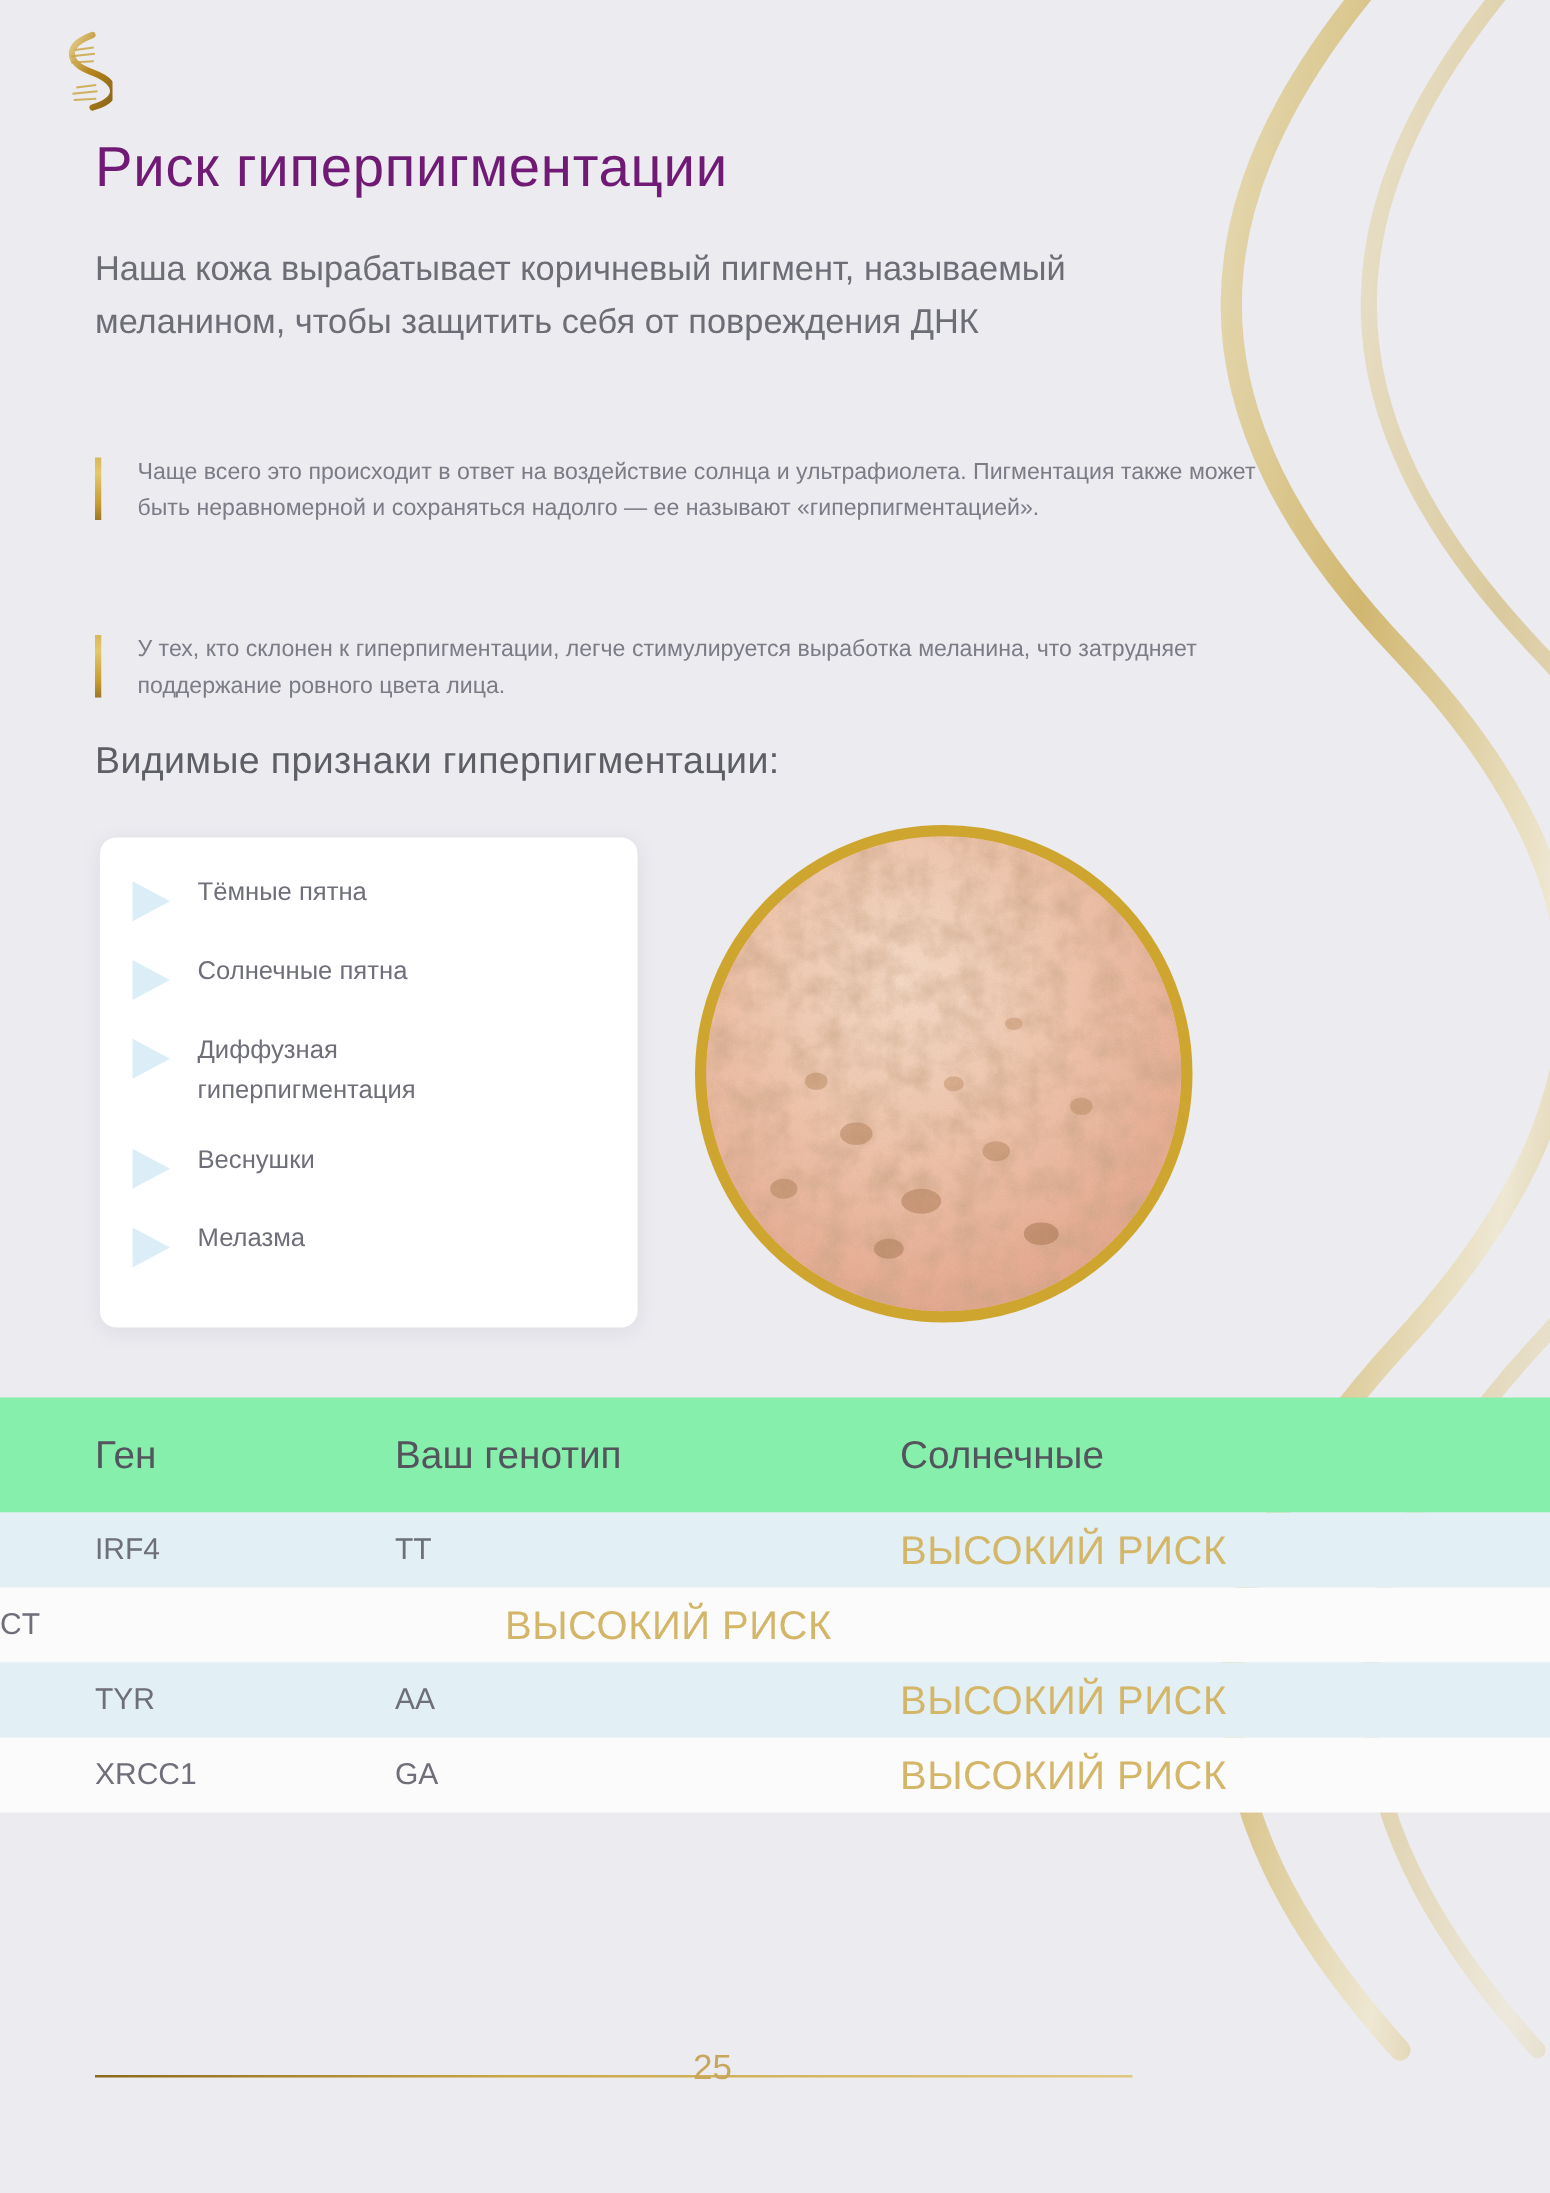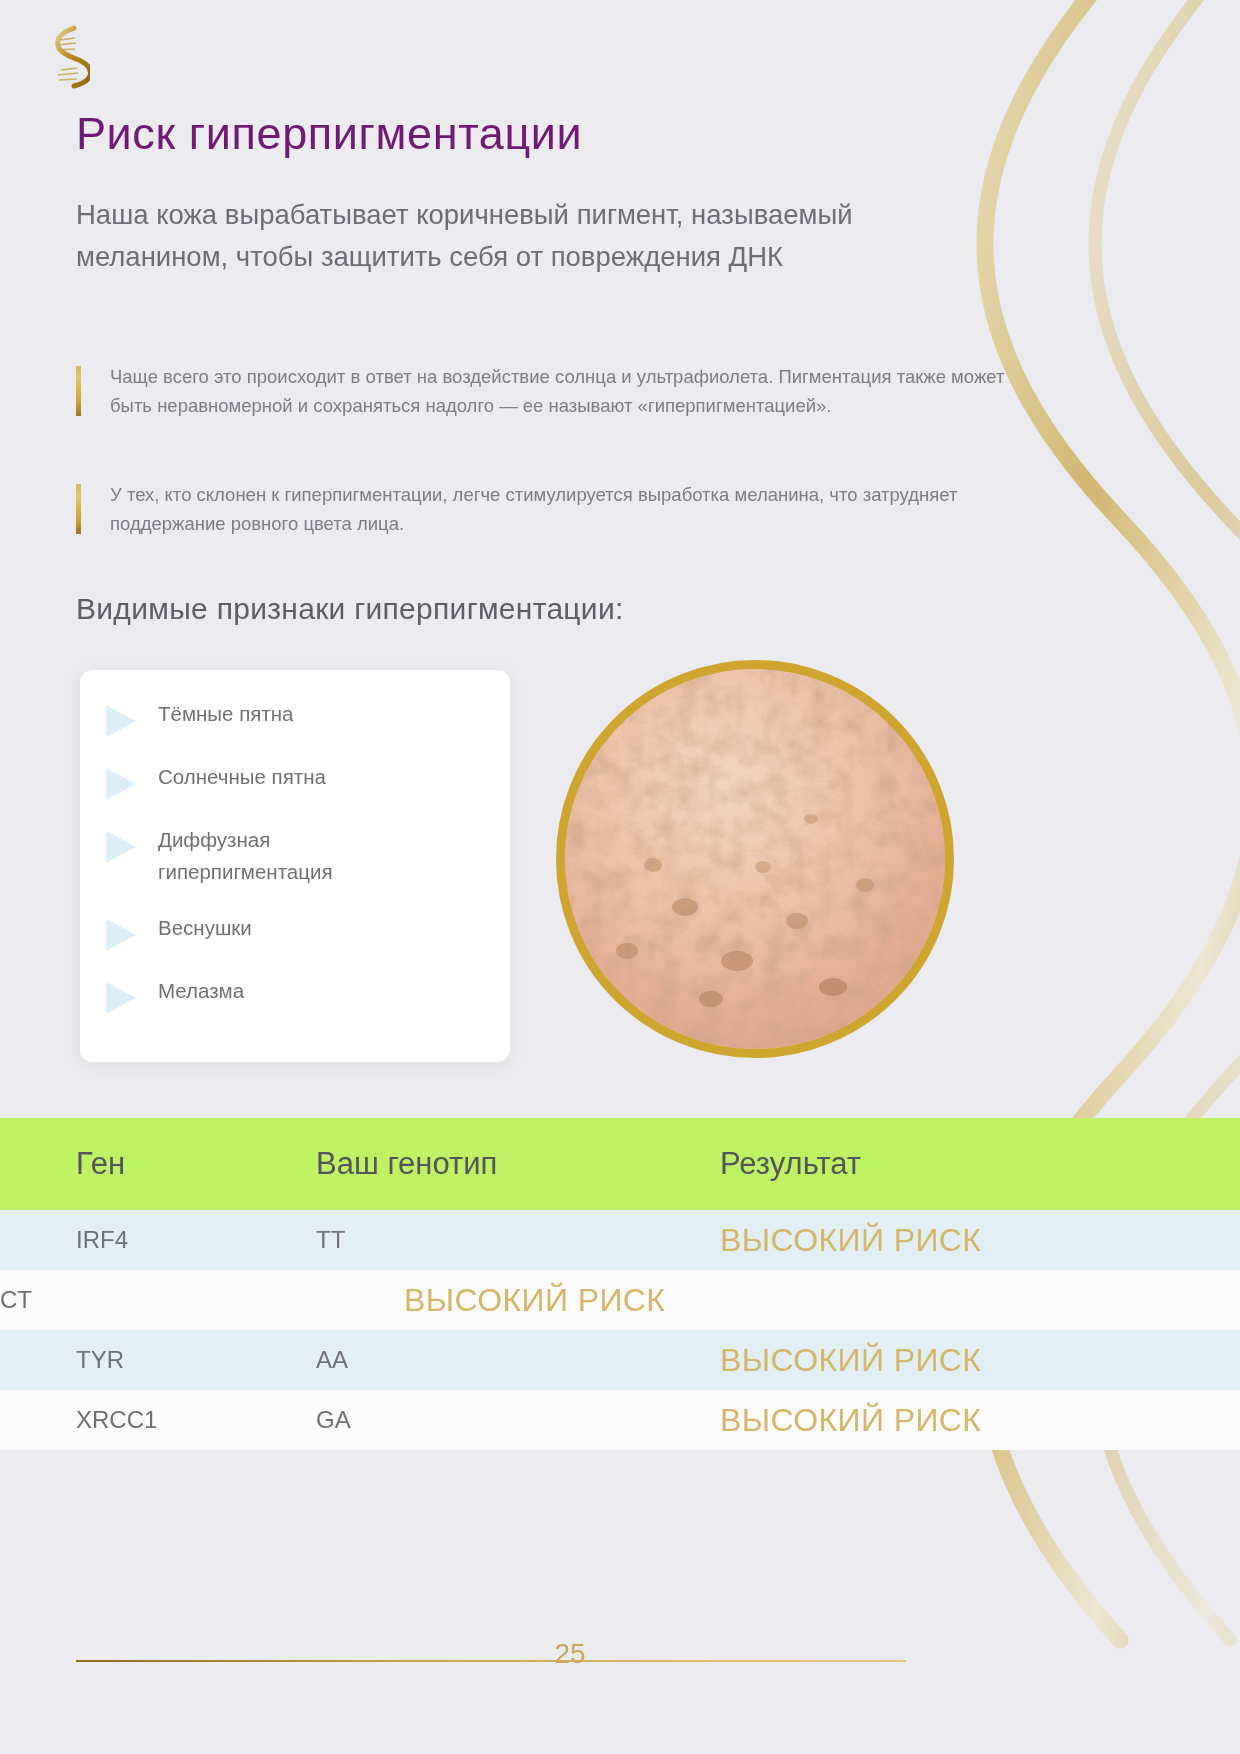--- a/index.html
+++ b/index.html
@@ -78,21 +78,21 @@
   .quote::before {
     content: "";
     position: absolute;
     left: 0;
     top: 4px;
     bottom: 4px;
     width: 5px;
     background: linear-gradient(180deg, #d9b758 0%, #e3c86a 25%, #c79a31 75%, #9d7621 100%);
   }
   .quote-1 { top: 362px; }
-  .quote-2 { top: 480px; }
+  .quote-2 { top: 504px; }
 
   
   .section-heading {
     position: absolute;
     left: 76px;
     top: 592px;
     font-size: 30px;
     font-weight: 300;
     letter-spacing: 0.3px;
     color: #5d5e66;
@@ -166,21 +166,21 @@
     top: 1118px;
     width: 1240px;
   }
   .t-row {
     display: flex;
     align-items: center;
     width: 1240px;
   }
   .t-header {
     height: 92px;
-    background: #bef264;
+    background: #86efac;
   }
   .t-data { height: 60px; }
   .t-data.odd  { background: #e2f0f6; }
   .t-data.even { background: #fbfbfc; }
 
   .c-gene   { width: 316px; padding-left: 76px; }
   .c-geno   { width: 404px; }
   .c-result { flex: 1; }
 
   .t-header .c-gene,
@@ -379,21 +379,21 @@
         <rect width="380" height="380" filter="url(#grain)"></rect>
       </svg>
     </div>
   </div>
 
   <div class="table-wrap">
 
     <div class="t-row t-header">
       <div class="c-gene">Ген</div>
       <div class="c-geno">Ваш генотип</div>
-      <div class="c-result">Результат</div>
+      <div class="c-result">Солнечные</div>
     </div>
 
     <div class="t-row t-data odd">
       <div class="c-gene">IRF4</div>
       <div class="c-geno">TT</div>
       <div class="c-result">ВЫСОКИЙ РИСК</div>
     </div>
 
     <div class="t-row t-data even">
       <div class="c-geno">CT</div>

